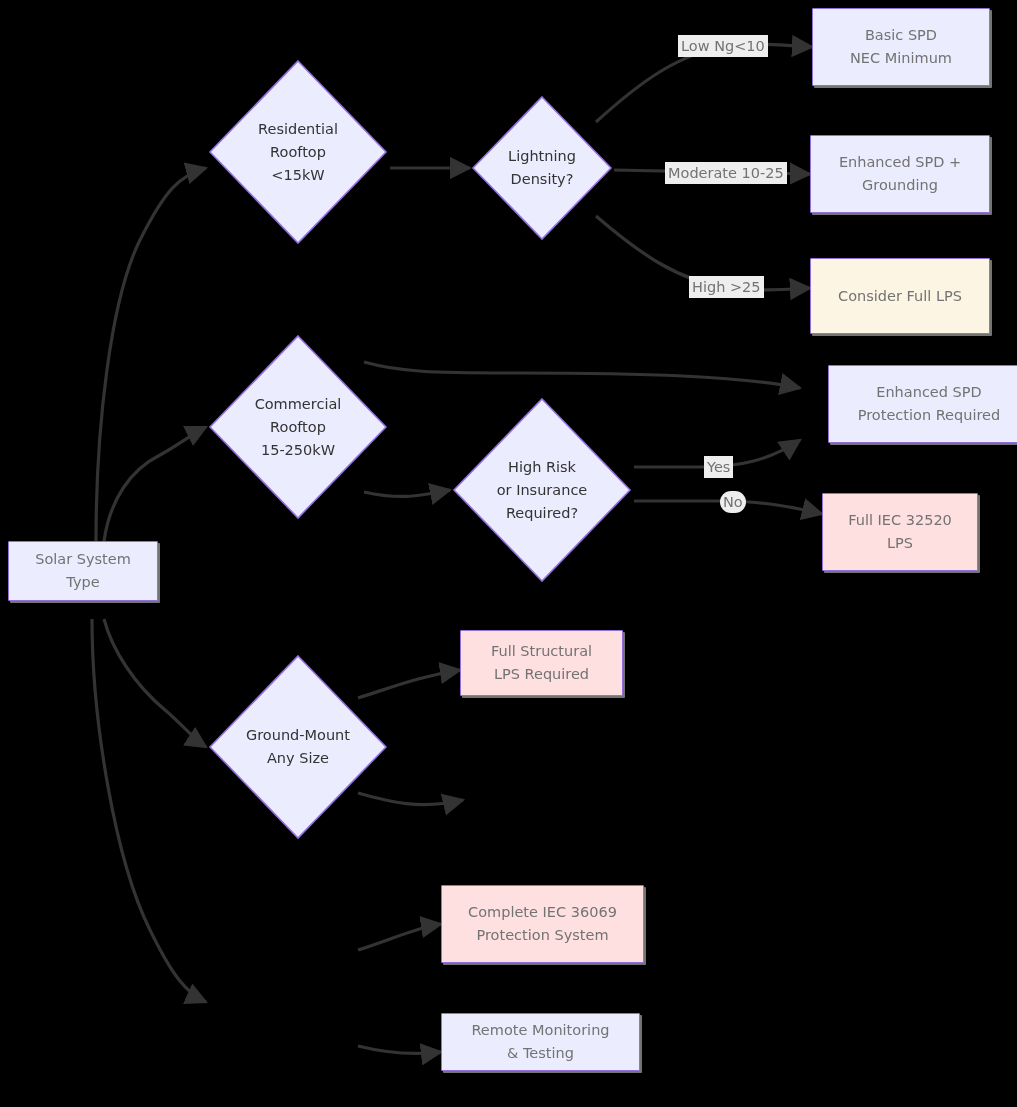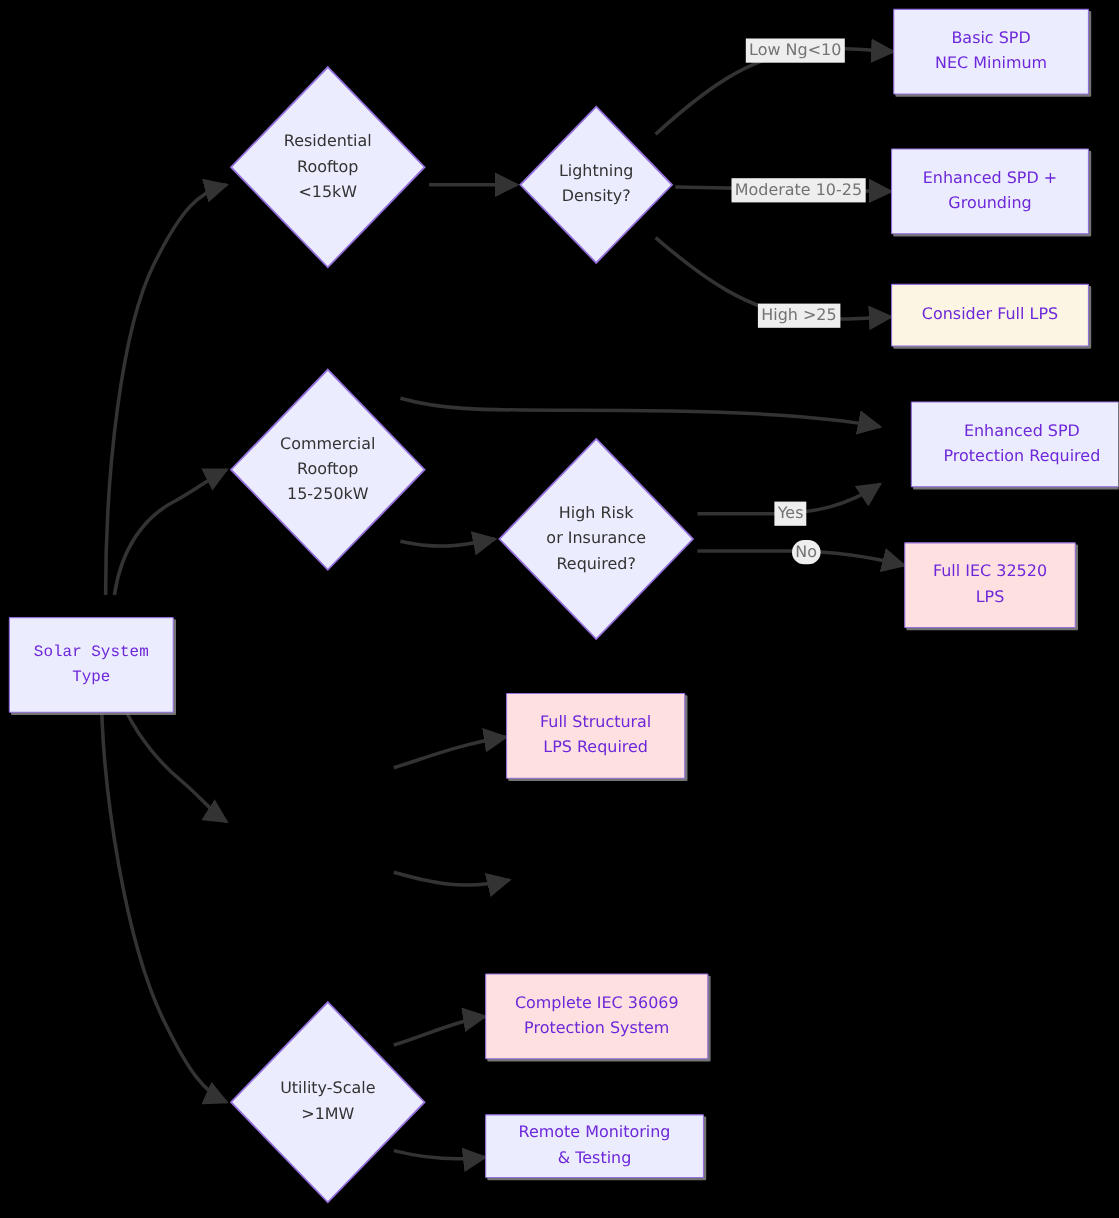--- a/index.html
+++ b/index.html
@@ -36,21 +36,21 @@
   }
   
   .rect {
     border: 1.6px solid #9370db;
     border-radius: 1px;
     box-shadow: 2px 2px 0 rgba(136,136,136,0.85);
   }
   .rect .label {
     font-size: 14.5px;
     line-height: 23px;
-    color: #6d28d9;
+    color: #737373;
     white-space: pre-line;
     padding: 0 6px;
   }
   .fill-lav   { background: #ececff; }
   .fill-cream { background: #fdf5e3; }
   .fill-pink  { background: #ffe0e0; }
 
   
   .diamond-wrap {
     position: absolute;
@@ -129,50 +129,50 @@
       <path d="M 358,698 C 390,688 420,676 460,670"></path>
 
       <path d="M 358,793 C 390,802 420,810 463,800"></path>
 
       <path d="M 358,950 C 390,940 415,928 441,924"></path>
 
       <path d="M 358,1046 C 390,1054 415,1055 441,1052"></path>
     </g>
   </svg>
 
-  <div class="node rect fill-lav" style="left:8px;  top:561px;  width:150px; height:87px;font-family:Liberation Mono, monospace;">
+  <div class="node rect fill-lav" style="left:8px;  top:541px;  width:150px; height:60px;">
     <span class="label">Solar System
 Type</span>
   </div>
 
   <div class="node rect fill-lav" style="left:812px; top:8px;   width:178px; height:78px;">
     <span class="label">Basic SPD
 NEC Minimum</span>
   </div>
 
   <div class="node rect fill-lav" style="left:810px; top:135px; width:180px; height:78px;">
     <span class="label">Enhanced SPD +
 Grounding</span>
   </div>
 
-  <div class="node rect fill-cream" style="left:810px; top:258px; width:180px; height:57px;">
+  <div class="node rect fill-cream" style="left:810px; top:258px; width:180px; height:76px;">
     <span class="label">Consider Full LPS</span>
   </div>
 
   <div class="node rect fill-lav" style="left:828px; top:365px; width:202px; height:78px;">
     <span class="label">Enhanced SPD
 Protection Required</span>
   </div>
 
   <div class="node rect fill-pink" style="left:822px; top:493px; width:156px; height:78px;">
     <span class="label">Full IEC 32520
 LPS</span>
   </div>
 
-  <div class="node rect fill-pink" style="left:460px; top:630px; width:163px; height:78px;">
+  <div class="node rect fill-pink" style="left:460px; top:630px; width:163px; height:66px;">
     <span class="label">Full Structural
 LPS Required</span>
   </div>
 
 
   <div class="node rect fill-pink" style="left:441px; top:885px; width:203px; height:78px;">
     <span class="label">Complete IEC 36069
 Protection System</span>
   </div>
 
@@ -209,28 +209,28 @@
 
   <div class="diamond-wrap" style="left:450px; top:395px; width:184px; height:190px;">
     <svg class="diamond-shape" viewBox="0 0 184 190" xmlns="http://www.w3.org/2000/svg">
       <polygon points="92,4 180,95 92,186 4,95" fill="#ececff" stroke="#9370db" stroke-width="1.6"></polygon>
     </svg>
     <div class="diamond-label">High Risk
 or Insurance
 Required?</div>
   </div>
 
-
-  <div class="diamond-wrap" style="left:206px; top:907px; width:184px; height:190px;">
-    <svg class="diamond-shape" viewBox="0 0 184 190" xmlns="http://www.w3.org/2000/svg">
-      <polygon points="92,4 180,95 92,186 4,95" fill="#ececff" stroke="#9370db" stroke-width="1.6"></polygon>
-    </svg>
-    <div class="diamond-label">Utility-Scale
-&gt;1MW</div>
-  </div>
+  <div class="diamond-wrap" style="left:206px; top:652px; width:184px; height:190px;">
+    <svg class="diamond-shape" viewBox="0 0 184 190" xmlns="http://www.w3.org/2000/svg">
+      <polygon points="92,4 180,95 92,186 4,95" fill="#ececff" stroke="#9370db" stroke-width="1.6"></polygon>
+    </svg>
+    <div class="diamond-label">Ground-Mount
+Any Size</div>
+  </div>
+
 
   <div class="edge-label" style="left:678px; top:35px;">Low Ng&lt;10</div>
 
   <div class="edge-label" style="left:665px; top:162px;">Moderate 10-25</div>
 
   <div class="edge-label" style="left:689px; top:276px;">High &gt;25</div>
 
   <div class="edge-label" style="left:704px; top:456px;">Yes</div>
 
   <div class="edge-label" style="left:720px; top:491px;border-radius:11px;">No</div>

